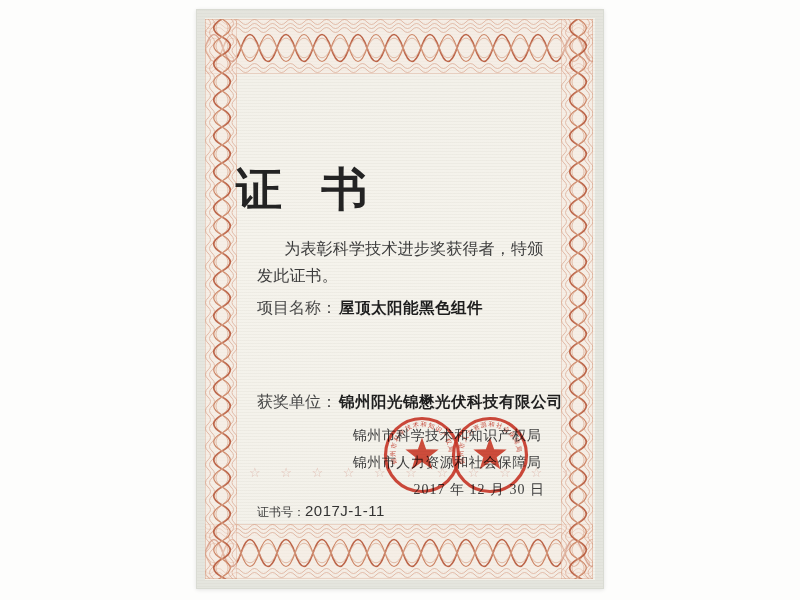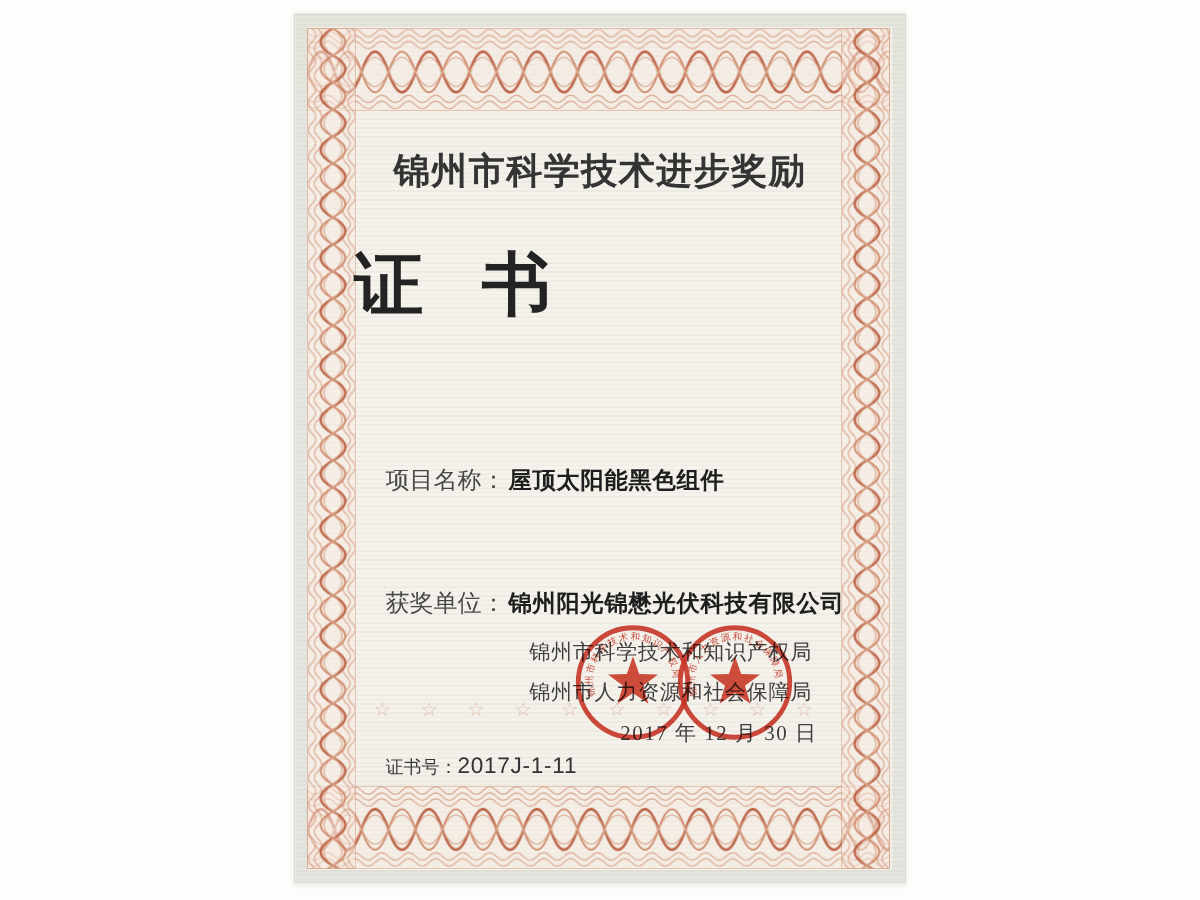--- a/index.html
+++ b/index.html
@@ -44,21 +44,21 @@
     text-indent:1.7em;color:#3c3c3c;z-index:2;
   }
   .field-row{position:absolute;left:60px;white-space:nowrap;z-index:2;}
   .field-row .lbl{
     font-family:"Liberation Serif", serif;font-size:16px;color:#474747;
   }
   .field-row .val{
     font-family:"Liberation Sans", sans-serif;font-size:15.5px;font-weight:700;
     color:#1e1e1e;margin-left:2px;letter-spacing:0.5px;
   }
-  .row-1{top:300px;} .row-2{top:354px;} .row-3{top:382px;}
+  .row-1{top:288px;} .row-2{top:354px;} .row-3{top:382px;}
 
   .star-watermark{
     position:absolute;left:52px;top:455px;width:320px;white-space:nowrap;
     font-size:13px;letter-spacing:8px;color:rgba(203,122,106,0.42);z-index:1;
     overflow:hidden;
   }
 
   .issuer-block{
     position:absolute;left:148px;top:412px;width:204px;z-index:2;
     font-family:"Liberation Serif", serif;font-size:14px;line-height:27px;
@@ -121,23 +121,23 @@
     <svg class="band band-bottom">
       <rect x="0" y="0" width="100%" height="100%" fill="url(#tileH)" stroke="#cb8968" stroke-width="0.6"></rect>
     </svg>
     <svg class="band band-left">
       <rect x="0" y="0" width="100%" height="100%" fill="url(#tileV)" stroke="#cb8968" stroke-width="0.6"></rect>
     </svg>
     <svg class="band band-right">
       <rect x="0" y="0" width="100%" height="100%" fill="url(#tileV)" stroke="#cb8968" stroke-width="0.6"></rect>
     </svg>
 
-    <div class="award-title">锦州市科学技术进步奖励</div>
     <div class="doc-title">证书</div>
 
+    <div class="body-par">为表彰科学技术进步奖获得者，特颁发此证书。</div>
 
     <div class="field-row row-1">
       <span class="lbl">项目名称：</span><span class="val">屋顶太阳能黑色组件</span>
     </div>
     <div class="field-row row-3">
       <span class="lbl">获奖单位：</span><span class="val">锦州阳光锦懋光伏科技有限公司</span>
     </div>
 
     <div class="star-watermark">☆ ☆ ☆ ☆ ☆ ☆ ☆ ☆ ☆ ☆ ☆ ☆ ☆ ☆ ☆</div>
 

